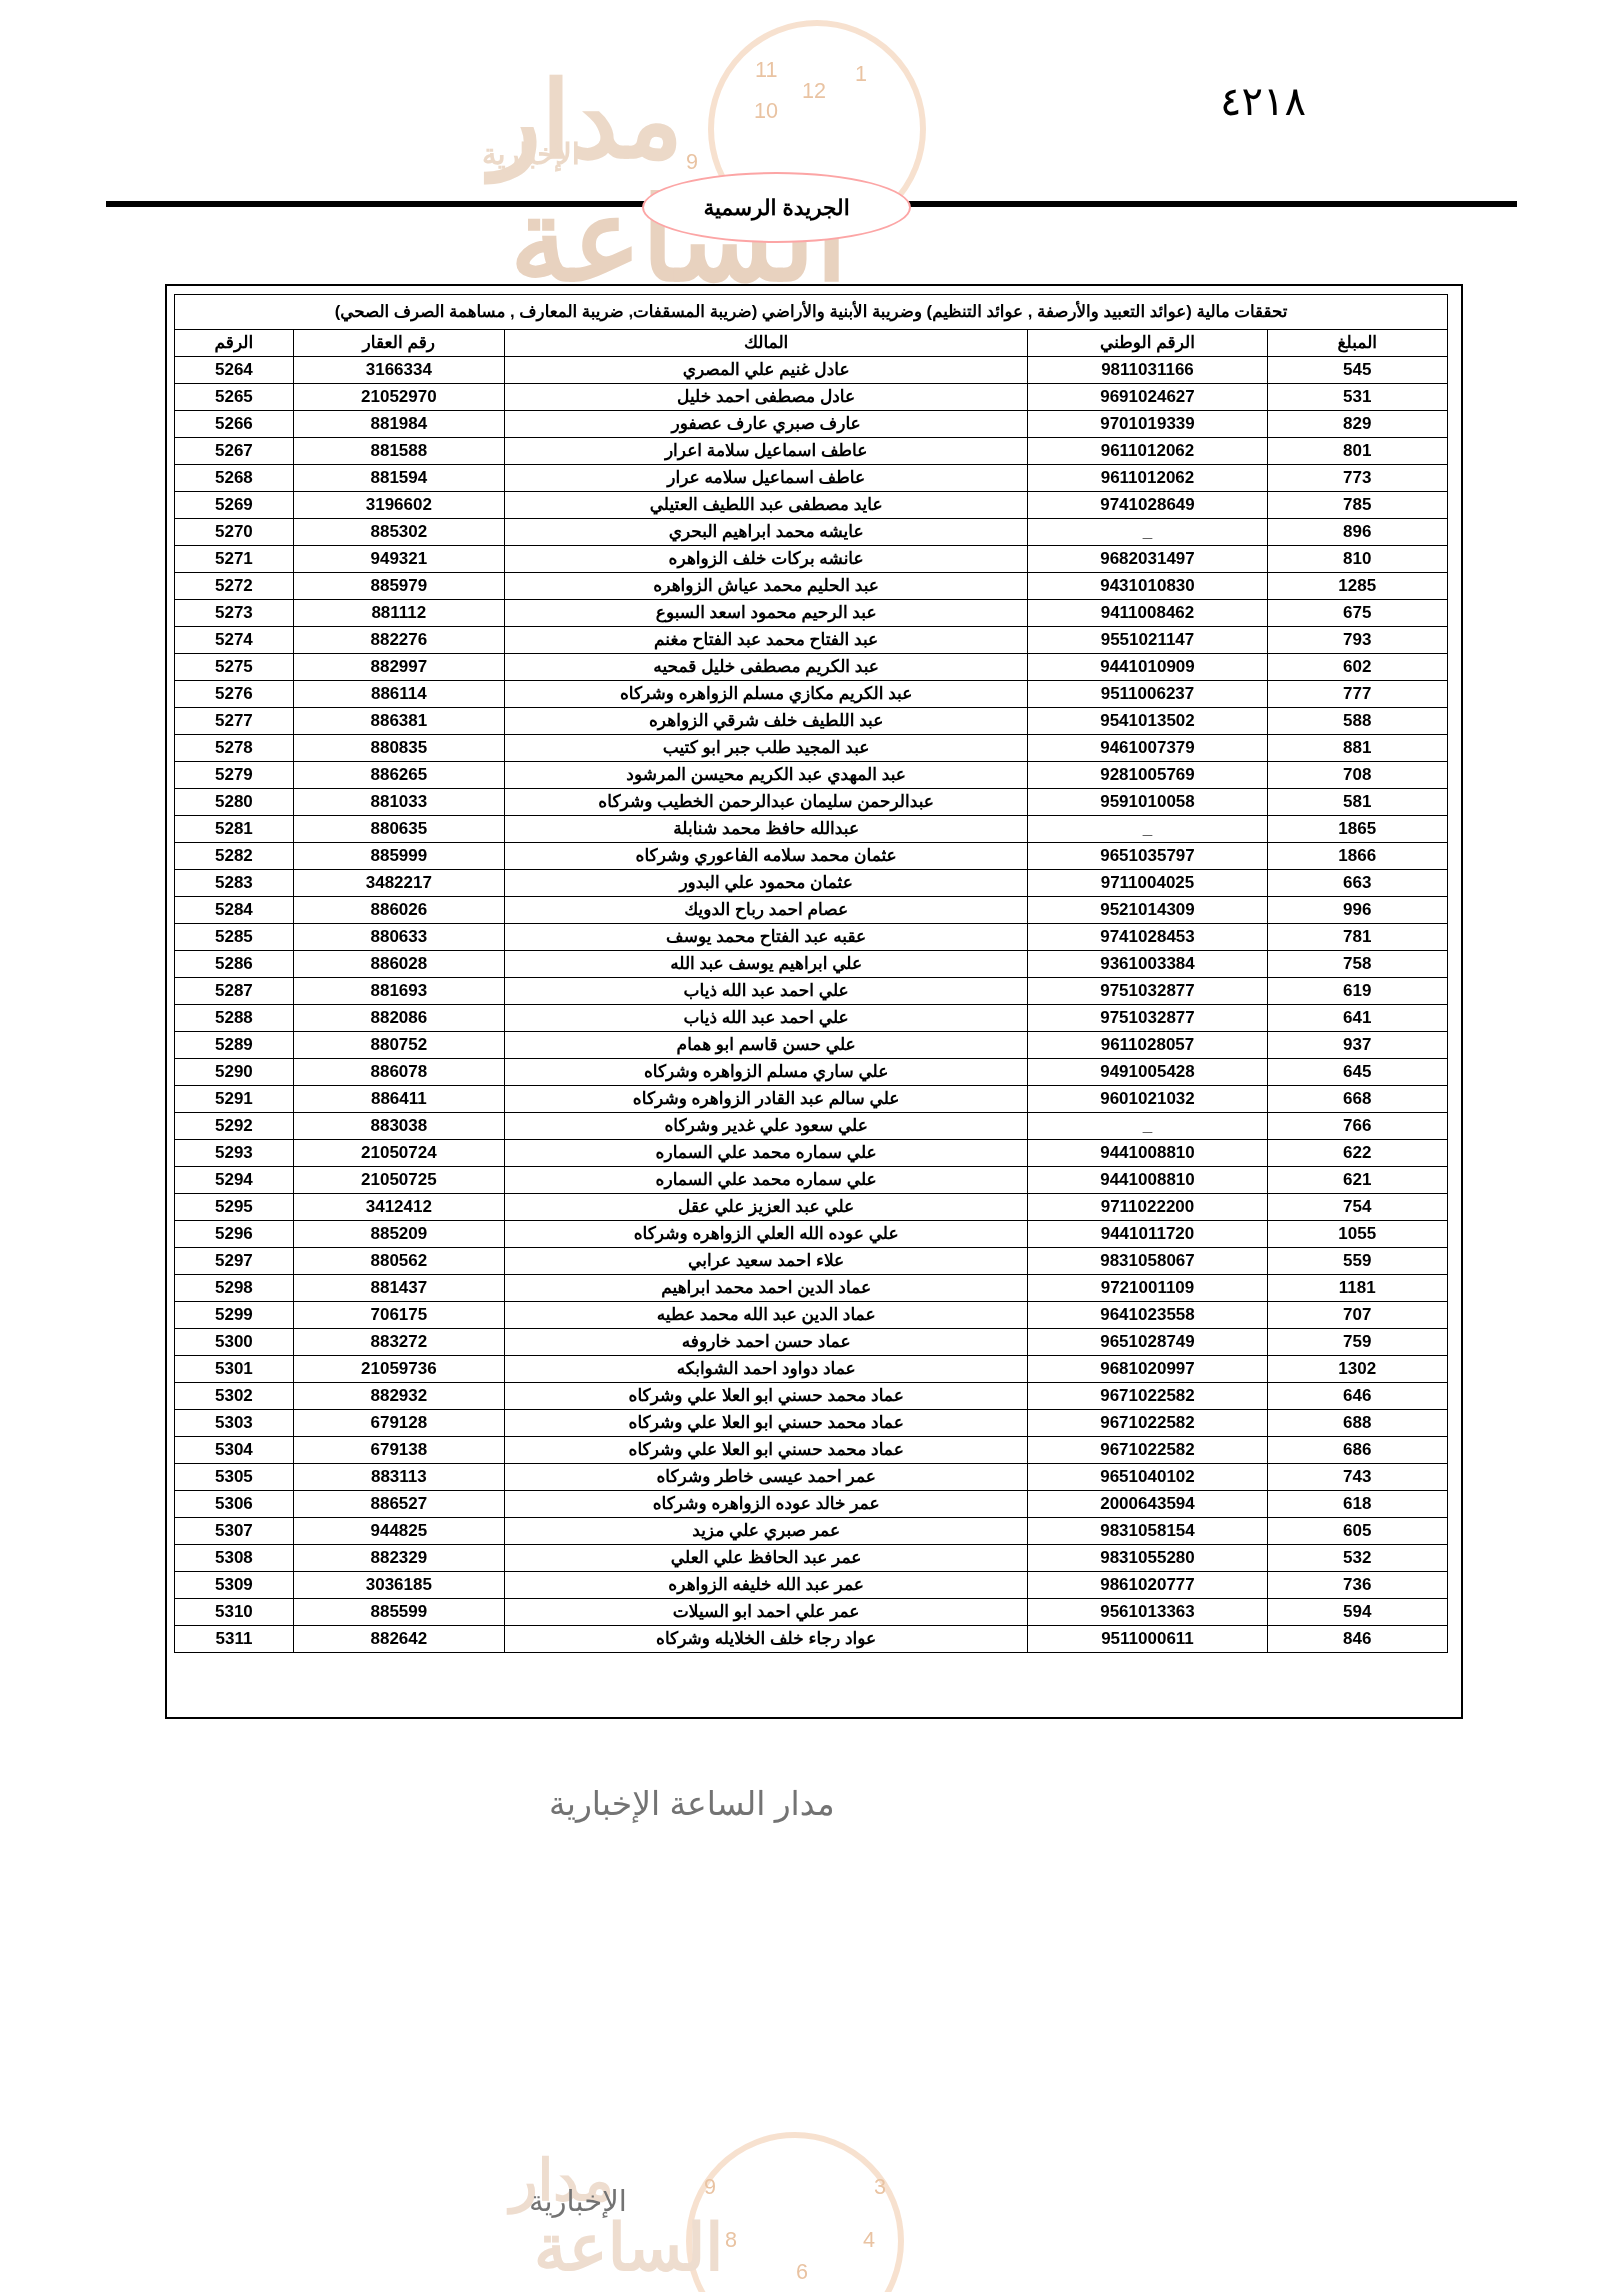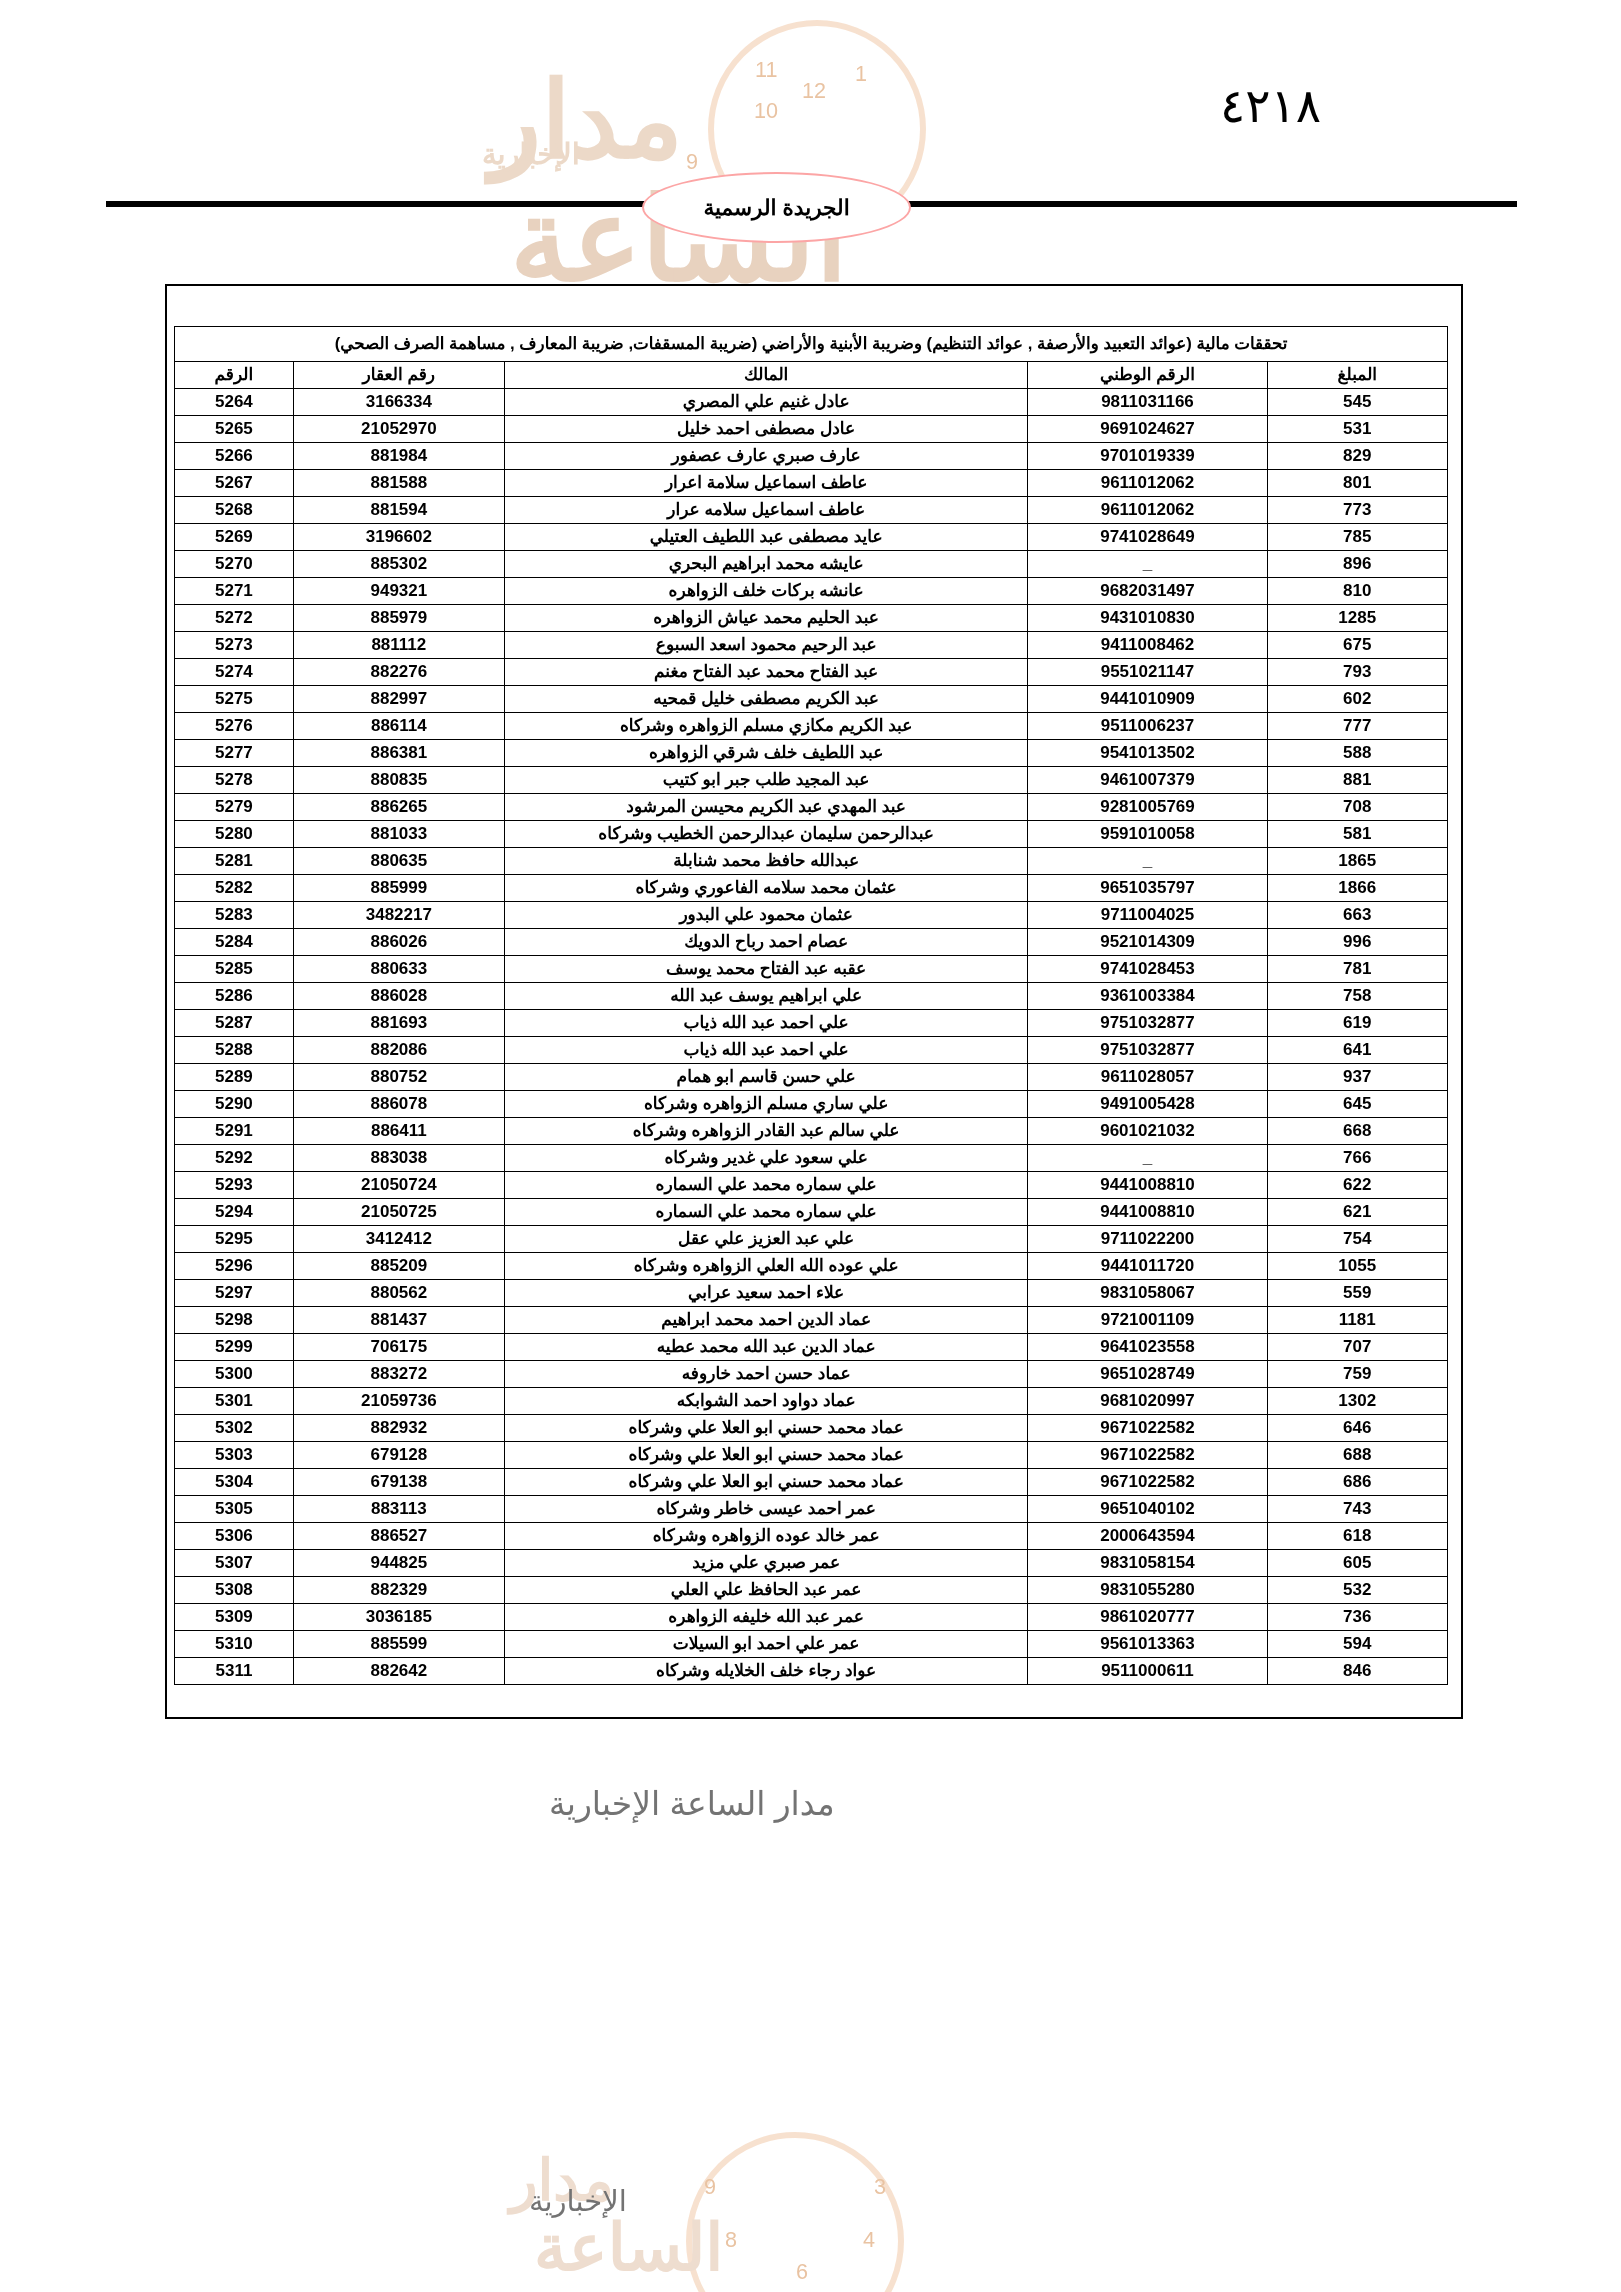--- a/index.html
+++ b/index.html
@@ -59,21 +59,21 @@
     position: absolute;
     color: #737373;
     font-size: 33px;
     font-weight: normal;
     white-space: nowrap;
   }
   .page-number-inner {
     position: absolute;
     left: 1220px;
     top: 78px;
-    font-size: 47px;
+    font-size: 40px;
   }
 
   
   .header-rule {
     position: absolute;
     left: 106px;
     top: 201px;
     width: 1411px;
     height: 5.9px;
     background: #000;
@@ -103,21 +103,20 @@
     top: 294px;
     width: 1274px;
     z-index: 2;
     background: #fff;
   }
   table.doc {
     border-collapse: collapse;
     width: 100%;
     background: transparent;
     font-size: 17px;
-    margin-top: 32px;
   }
   table.doc td, table.doc th {
     border: 1px solid #000;
     padding: 0 5.9px;
     height: 26px;
     line-height: 26px;
     text-align: center;
     font-weight: bold;
     white-space: nowrap;
     background: transparent;

